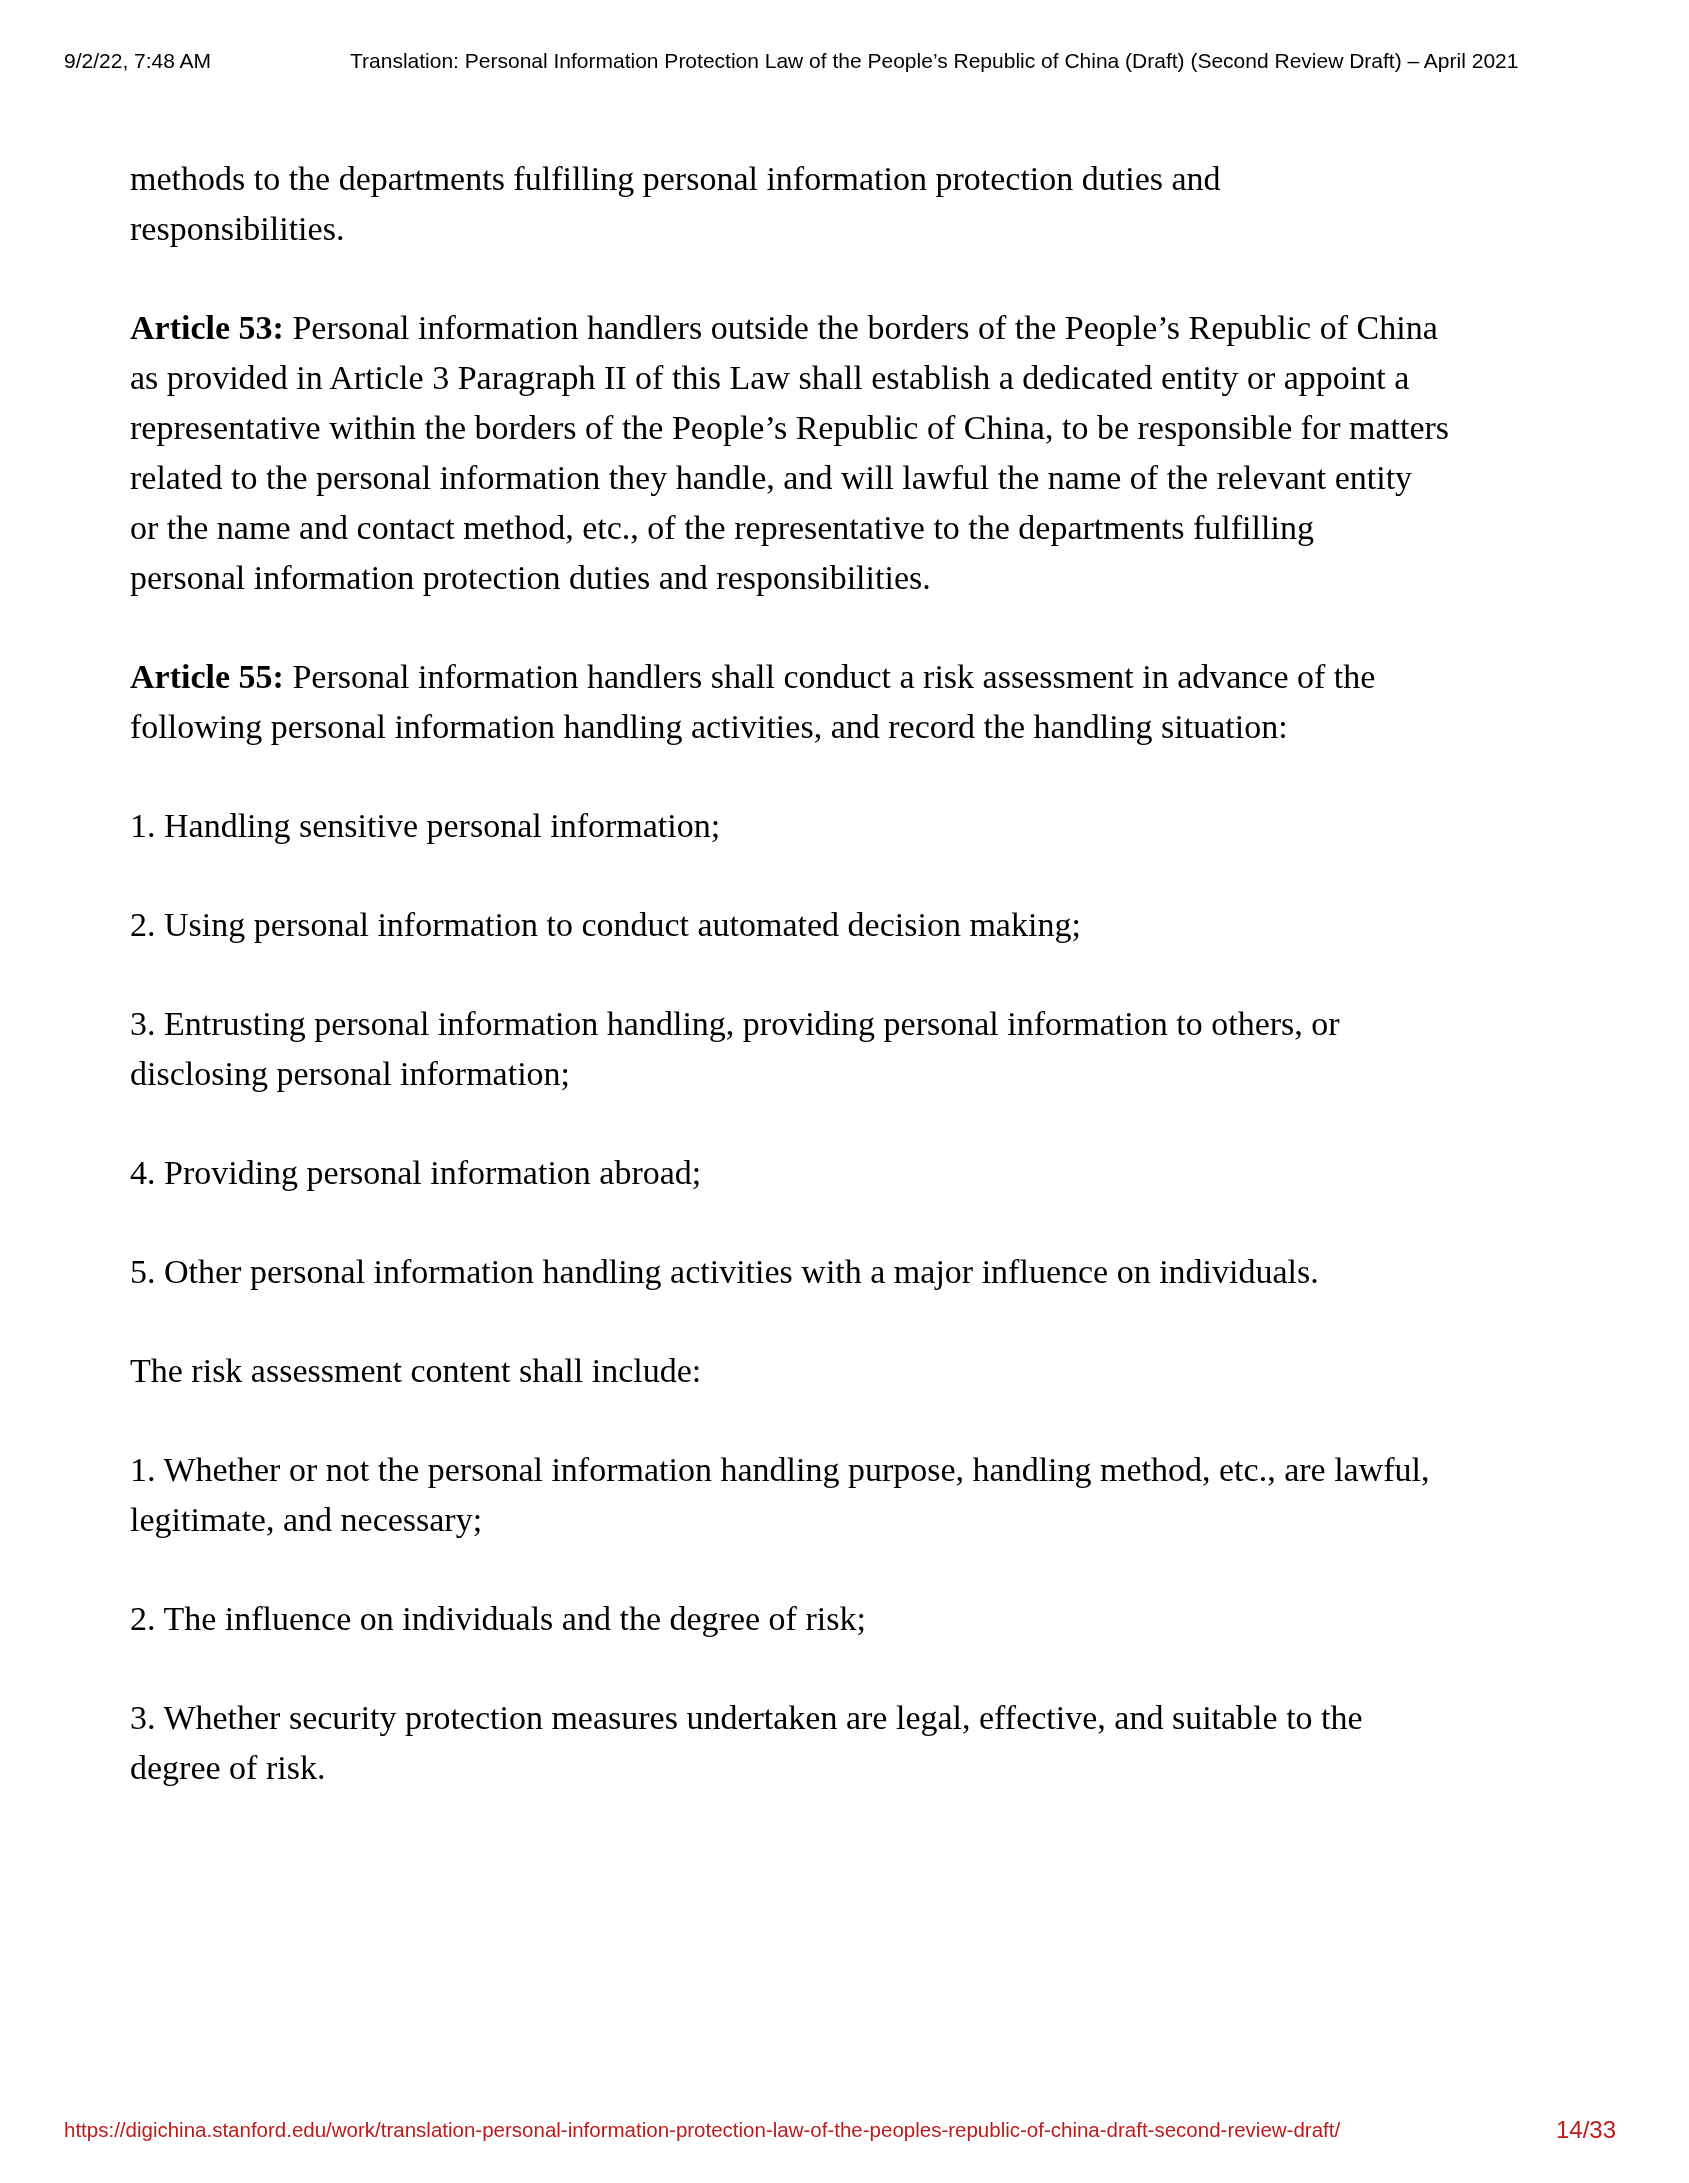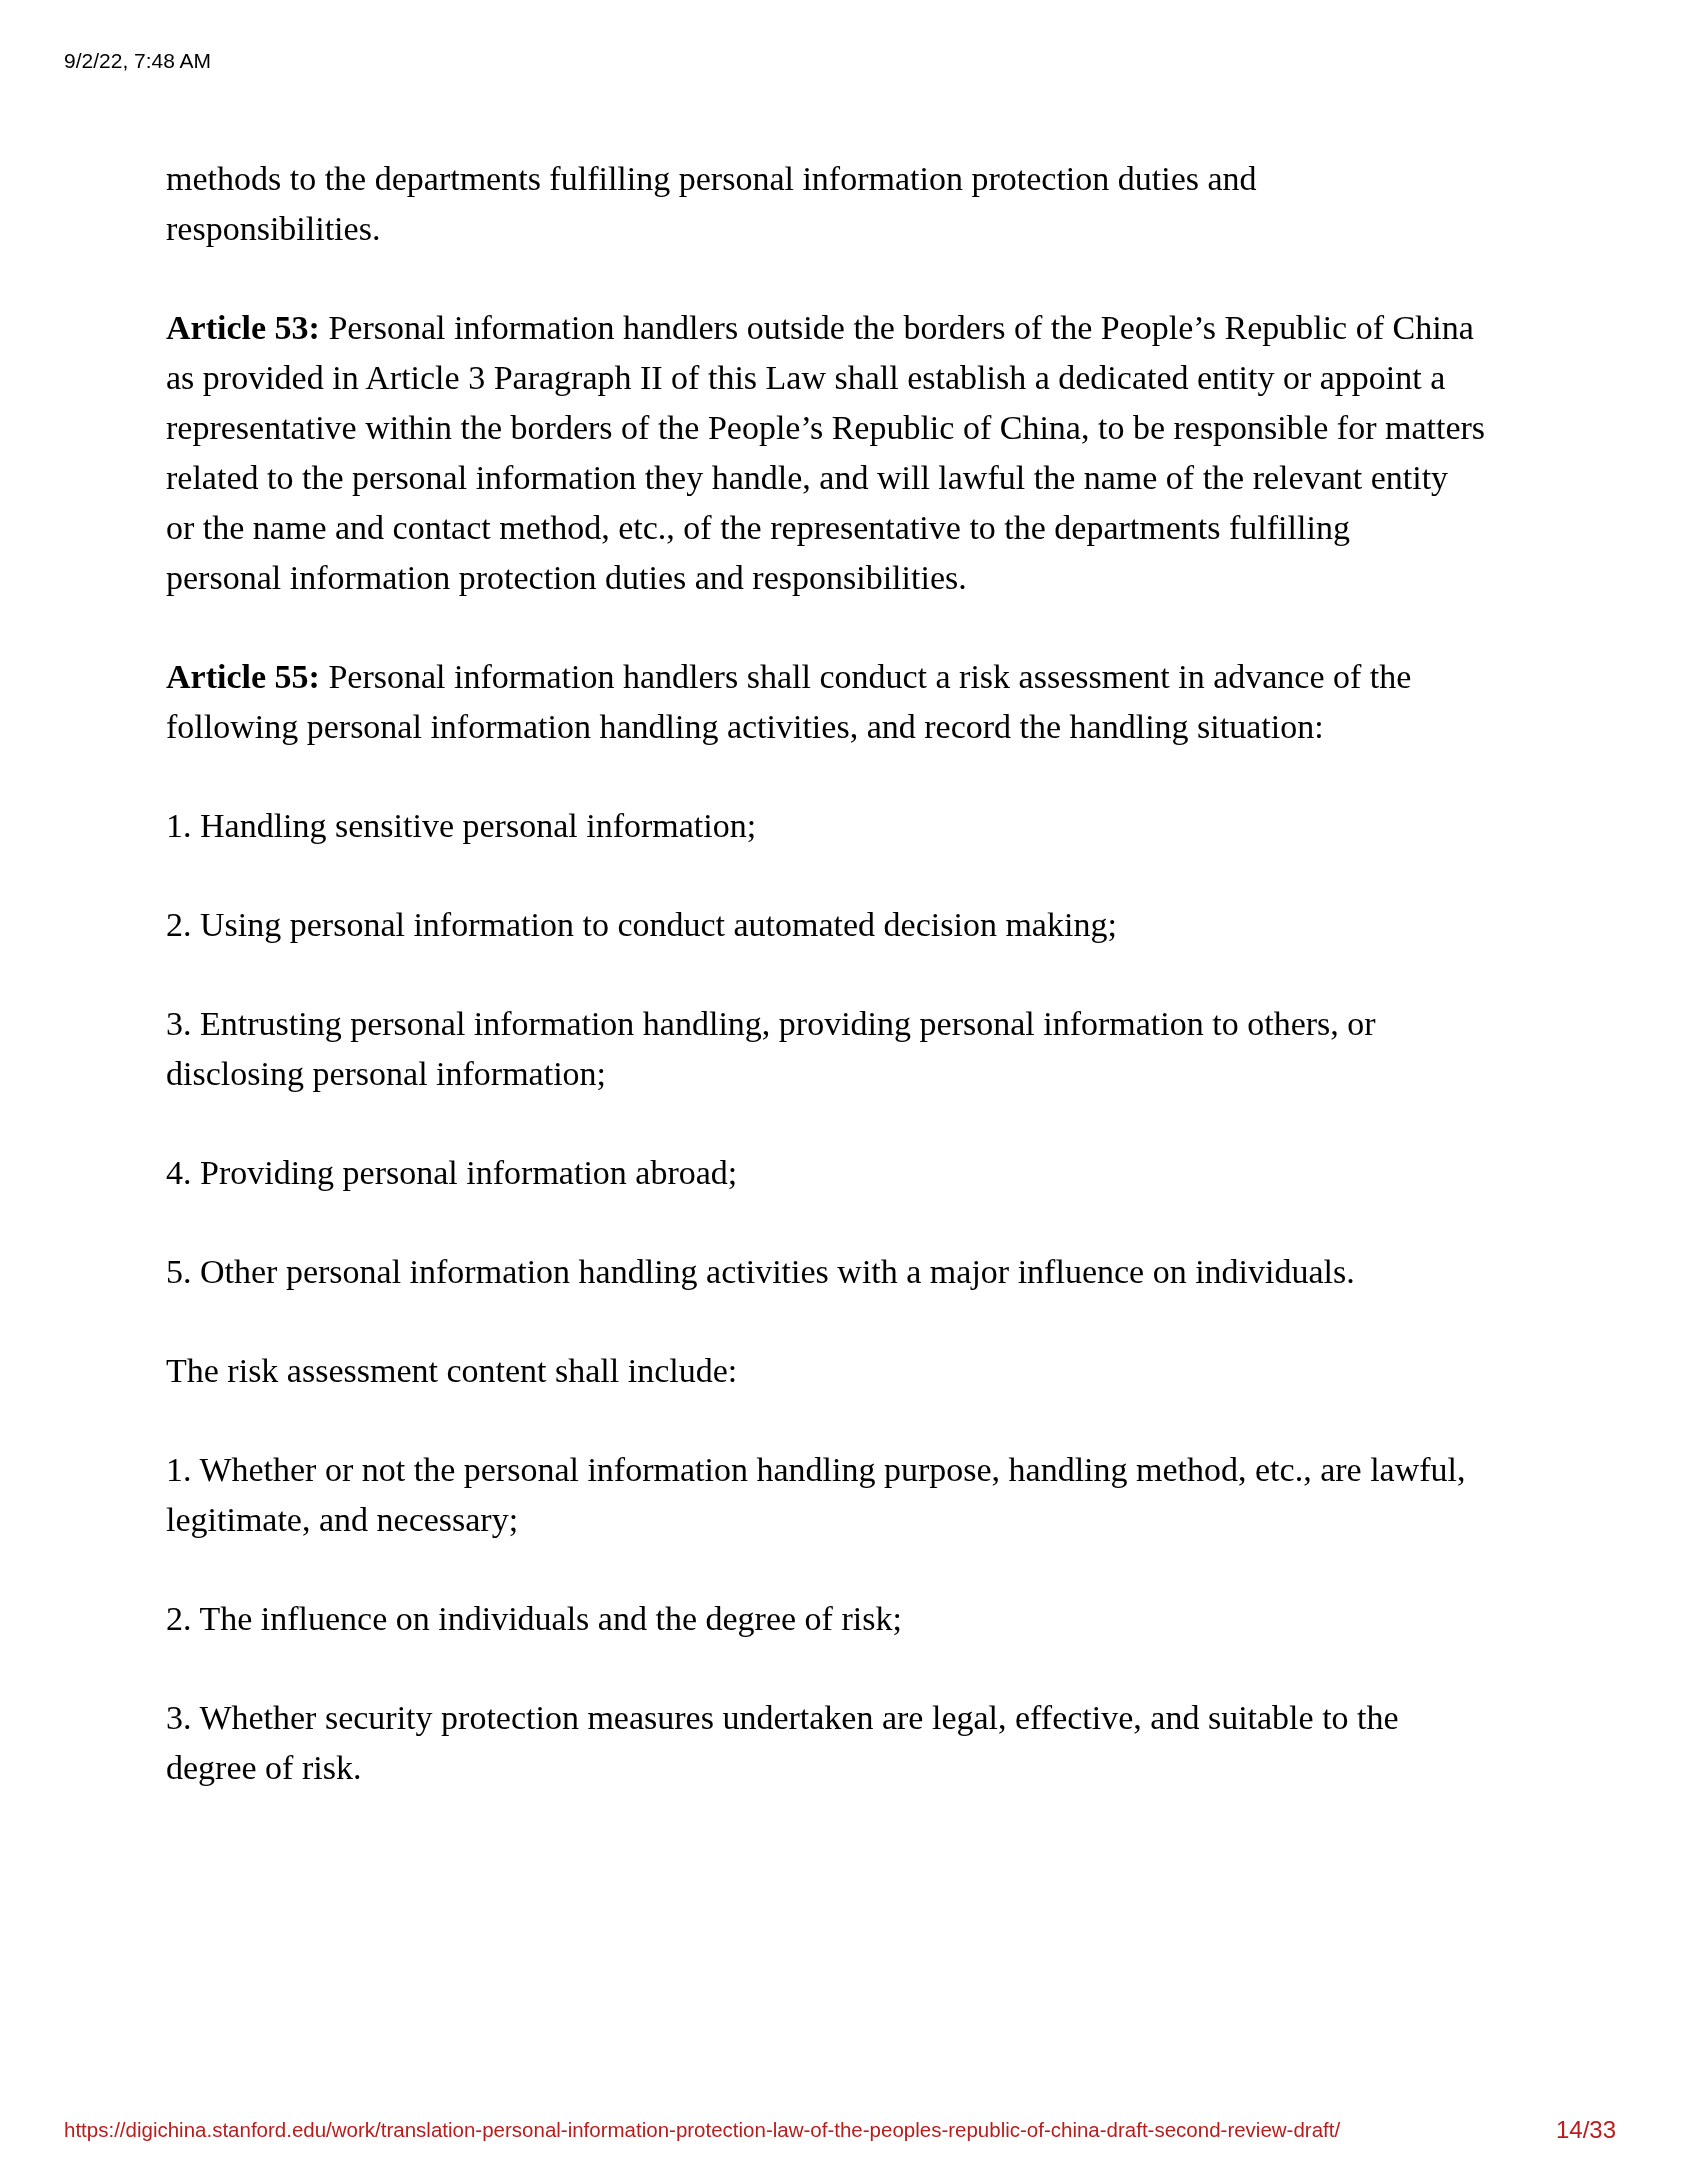--- a/index.html
+++ b/index.html
@@ -33,21 +33,20 @@
     position: absolute;
     left: 350px;
     top: 0;
     white-space: pre;
   }
   .doc-body {
     position: absolute;
     left: 130px;
     top: 154px;
     width: 1457px;
-    margin-left: 36px;
   }
   .para {
     margin: 0 0 49px 0;
   }
   .line {
     display: block;
     height: 50px;
     line-height: 50px;
     font-size: 34px;
     white-space: pre;
@@ -78,20 +77,21 @@
     top: 0;
     font-size: 24px;
     white-space: pre;
   }
 </style>
 </head>
 <body>
 
 <div class="print-header">
   <span class="date">9/2/22, 7:48 AM</span>
+  <span class="doc-title">Translation: Personal Information Protection Law of the People’s Republic of China (Draft) (Second Review Draft) – April 2021</span>
 </div>
 
 <div class="doc-body">
 
   <p class="para">
     <span class="line">methods to the departments fulfilling personal information protection duties and</span>
     <span class="line">responsibilities.</span>
   </p>
 
   <p class="para">

